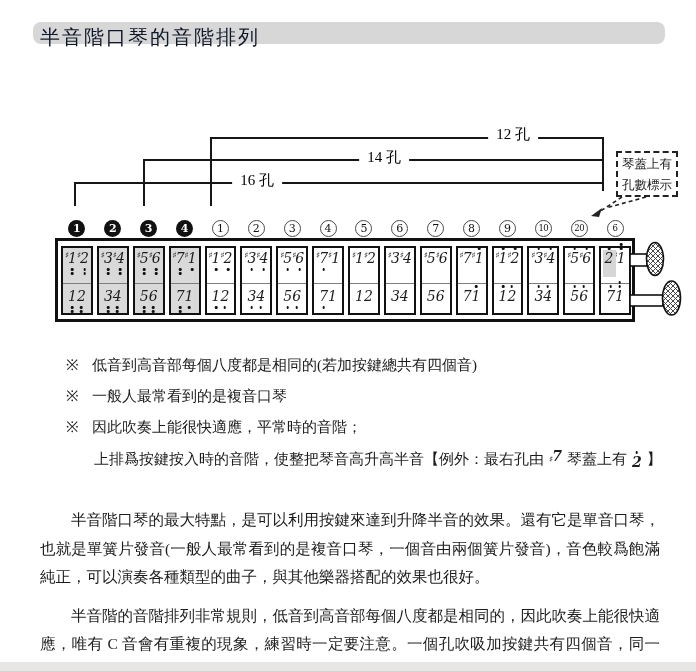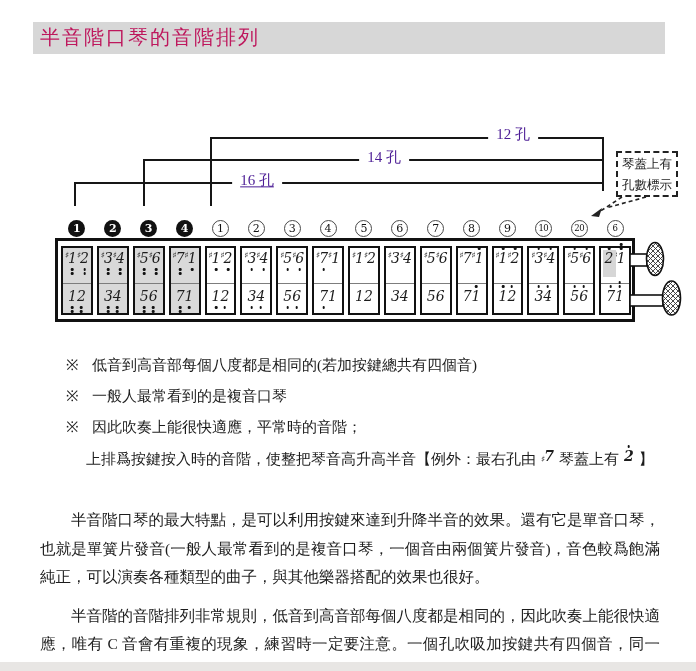--- a/index.html
+++ b/index.html
@@ -1,28 +1,28 @@
 <!DOCTYPE html>
 <html><head>
 <meta charset="utf-8">
 <style>
   html,body{margin:0;padding:0;background:#fff;}
   .page{position:relative;width:696px;height:671px;background:#ffffff;overflow:hidden;
         font-family:"Liberation Serif",serif;color:#1c1c1c;}
 
   
-  .title-bar{position:absolute;left:33px;top:22px;width:632px;height:32px;background:#d7d7d7;
+  .title-bar{position:absolute;left:33px;top:22px;width:632px;height:22px;background:#d7d7d7;
              font-family:"Liberation Sans",sans-serif;font-size:20px;line-height:30px;
-             letter-spacing:2px;color:#be185d;padding-left:7px;box-sizing:border-box;}
+             letter-spacing:2px;color:#0f172a;padding-left:7px;box-sizing:border-box;border-radius:8px;}
 
   
   .hline{position:absolute;border-top:2px solid #161616;height:0;}
   .vline{position:absolute;border-left:2px solid #161616;width:0;}
   .blabel{position:absolute;transform:translate(-50%,-56%);background:#fff;padding:0 8px;
-          font-size:15px;white-space:nowrap;color:#4c1d95;}
+          font-size:15px;white-space:nowrap;color:#000000;}
 
   
   .callout{position:absolute;left:616px;top:151px;width:62px;height:46px;border:2px dashed #222;
            background:#fff;font-size:12.5px;line-height:21px;text-align:center;color:#222;
            box-sizing:border-box;padding-top:1px;}
   .tail-svg{position:absolute;left:585px;top:195px;}
 
   
   .num-row{position:absolute;left:59px;top:219px;width:574px;height:18px;display:flex;}
   .num-cell{flex:1;display:flex;align-items:center;justify-content:center;}
@@ -53,21 +53,21 @@
   .dots.below{top:calc(100% + 2px);}
   .dots.above{bottom:calc(100% + 1px);}
   .dots i{width:2.6px;height:2.6px;background:#111;border-radius:50%;display:block;}
 
   .knob-svg{position:absolute;left:628px;top:236px;}
 
   
   .bullets{position:absolute;left:66px;top:356px;width:602px;font-size:15px;color:#1c1c1c;}
   .brow{display:flex;margin-bottom:13px;line-height:18px;}
   .bsym{width:26px;flex:none;}
-  .brow-cont{margin-left:20px;display:flex;align-items:flex-start;flex-wrap:wrap;line-height:20px;}
+  .brow-cont{margin-left:28px;display:flex;align-items:flex-end;flex-wrap:wrap;line-height:20px;}
   .bnote{font-family:"DejaVu Serif",serif;font-style:italic;font-weight:bold;font-size:14px;
          display:inline-flex;align-items:flex-start;margin:0 5px;}
   .bnote .bsh{font-family:"DejaVu Sans",sans-serif;font-size:8.5px;font-style:normal;margin-right:-1px;}
   .bdgt{position:relative;line-height:14px;}
   .bdot{position:absolute;left:50%;transform:translateX(-50%);top:-4px;width:2.6px;height:2.6px;
         background:#111;border-radius:50%;}
 
   
   .paras{position:absolute;left:30px;top:496px;width:640px;font-size:15.5px;line-height:28.6px;
          text-align:justify;color:#1c1c1c;}
@@ -85,21 +85,21 @@
   <div>
     <div class="hline" style="left:210px;top:137px;width:393px;"></div>
     <div class="hline" style="left:143px;top:159px;width:460px;"></div>
     <div class="hline" style="left:74px;top:182px;width:529px;"></div>
     <div class="vline" style="left:210px;top:137px;height:69px;"></div>
     <div class="vline" style="left:143px;top:159px;height:47px;"></div>
     <div class="vline" style="left:74px;top:182px;height:24px;"></div>
     <div class="vline" style="left:602px;top:137px;height:54px;"></div>
     <span class="blabel" style="left:513px;top:136px;">12 孔</span>
     <span class="blabel" style="left:384px;top:159px;">14 孔</span>
-    <span class="blabel" style="left:257px;top:182px;text-decoration:underline;">16 孔</span>
+    <span class="blabel" style="left:257px;top:182px;">16 孔</span>
   </div>
 
   <div class="callout">
     <div>琴蓋上有</div>
     <div>孔數標示</div>
   </div>
   <svg class="tail-svg" width="70" height="35">
     <path d="M37,2 L14,17" stroke="#222" stroke-width="1.6" stroke-dasharray="4,3" fill="none"></path>
     <path d="M61,2 L21,13" stroke="#222" stroke-width="1.6" stroke-dasharray="4,3" fill="none"></path>
     <polygon points="6,21 17,13 14,22" fill="#222"></polygon>

